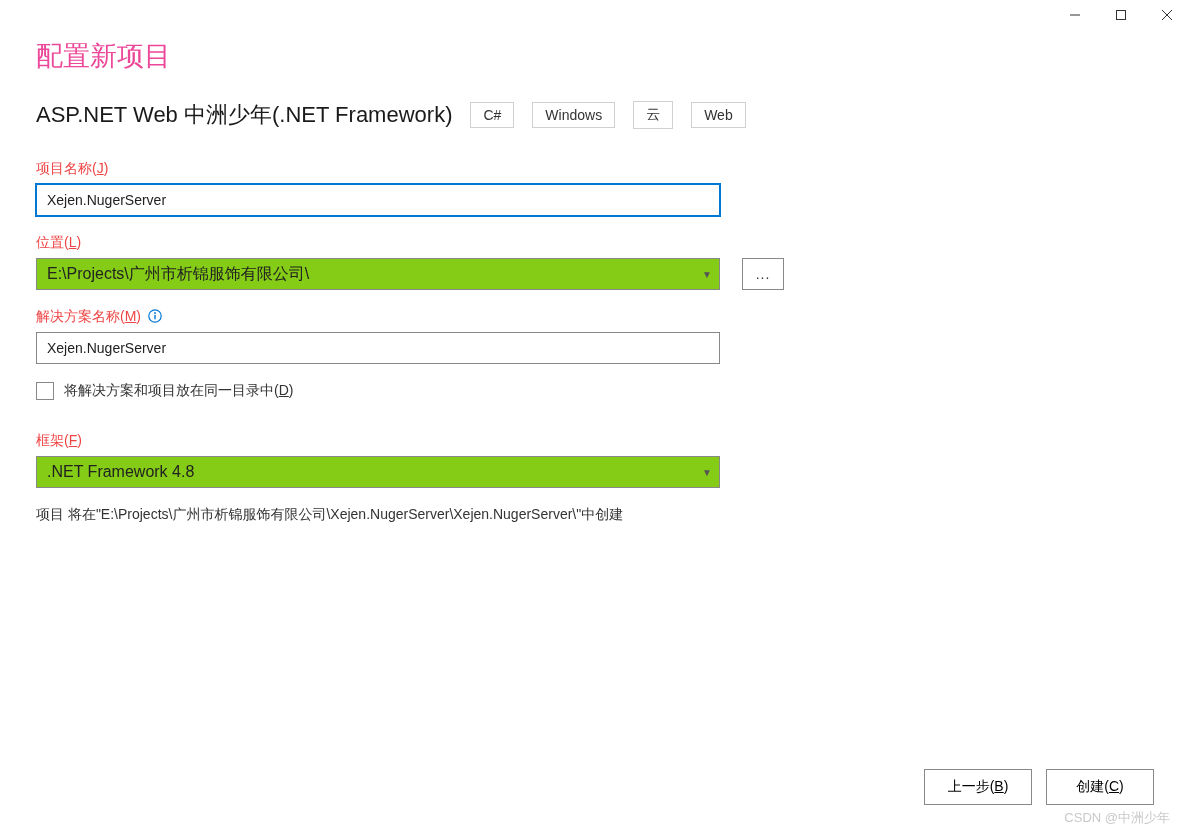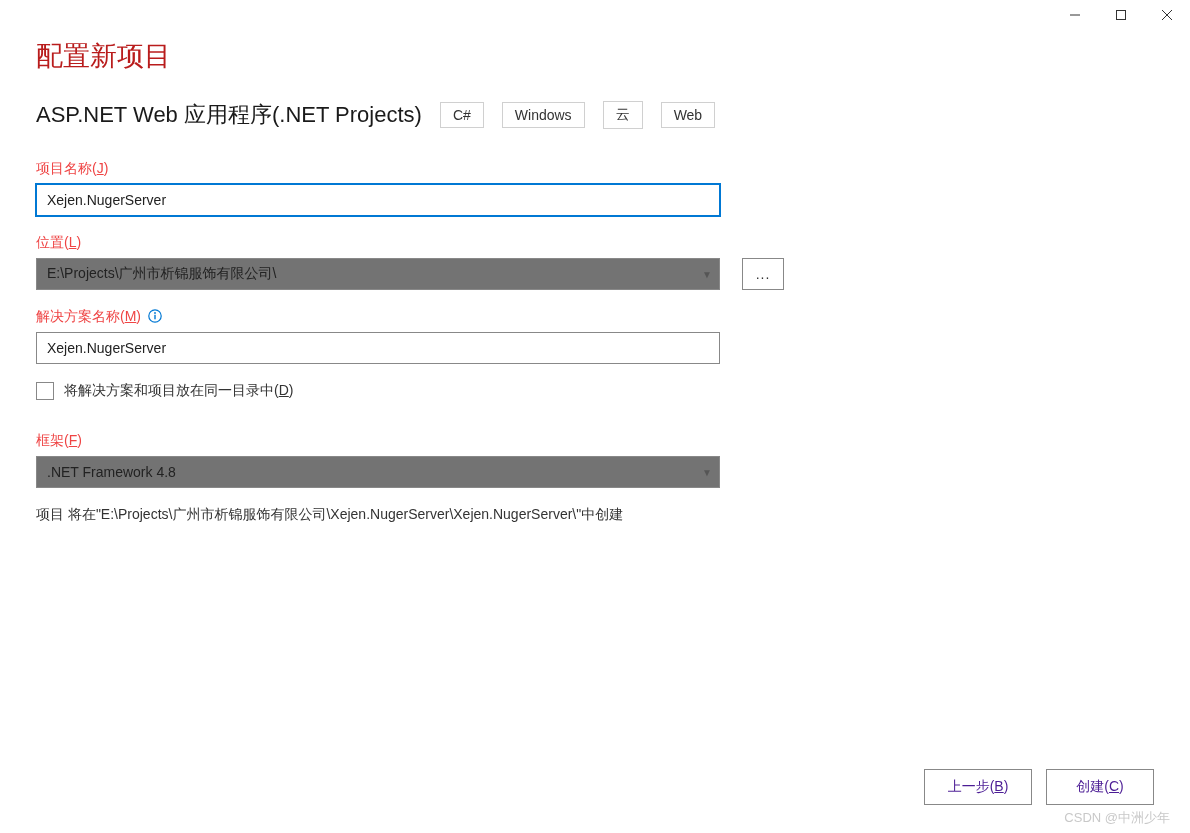--- a/index.html
+++ b/index.html
@@ -31,21 +31,21 @@
       justify-content: center;
       cursor: pointer;
       color: #333;
     }
     .content {
       padding: 38px 36px 0 36px;
     }
     .heading {
       font-size: 27px;
       font-weight: 400;
-      color: #b91c1c;
+      color: #ec4899;
       margin-bottom: 26px;
     }
     .subtitle-row {
       display: flex;
       align-items: center;
       gap: 18px;
       margin-bottom: 30px;
     }
     .subtitle {
       font-size: 22px;
@@ -101,23 +101,23 @@
     }
     .combo-wrapper {
       position: relative;
       width: 684px;
     }
     .combo-input {
       width: 100%;
       height: 32px;
       border: 1px solid #888;
       padding: 0 28px 0 10px;
-      font-size: 14px;
+      font-size: 16px;
       font-family: inherit;
-      background: #737373;
+      background: #84cc16;
       color: #222;
     }
     .combo-arrow {
       position: absolute;
       right: 8px;
       top: 50%;
       transform: translateY(-50%);
       pointer-events: none;
       color: #555;
       font-size: 10px;
@@ -166,21 +166,21 @@
       display: flex;
       gap: 14px;
     }
     .footer-btn {
       min-width: 108px;
       height: 36px;
       border: 1px solid #888;
       background: #fff;
       font-size: 14px;
       font-family: inherit;
-      color: #4c1d95;
+      color: #000000;
       cursor: pointer;
       padding: 0 18px;
     }
     .watermark {
       position: absolute;
       bottom: 6px;
       right: 20px;
       font-size: 13px;
       color: #bbb;
       opacity: 0.8;
@@ -204,21 +204,21 @@
     <svg width="10" height="10" viewBox="0 0 10 10">
         <path d="M0 0 L10 10 M10 0 L0 10" stroke="#333" stroke-width="1"></path>
       </svg>
   </div>
 </div>
 
 <div class="content">
   <h1 class="heading">配置新项目</h1>
 
   <div class="subtitle-row">
-    <div class="subtitle">ASP.NET Web 应用程序(.NET Projects)</div>
+    <div class="subtitle">ASP.NET Web 中洲少年(.NET Framework)</div>
     <span class="tag">C#</span>
     <span class="tag">Windows</span>
     <span class="tag">云</span>
     <span class="tag">Web</span>
   </div>
 
   <div class="field">
     <div class="field-label">
       <span><span>项目名称(</span><span class="underline-key">J</span><span>)</span></span>
     </div>

